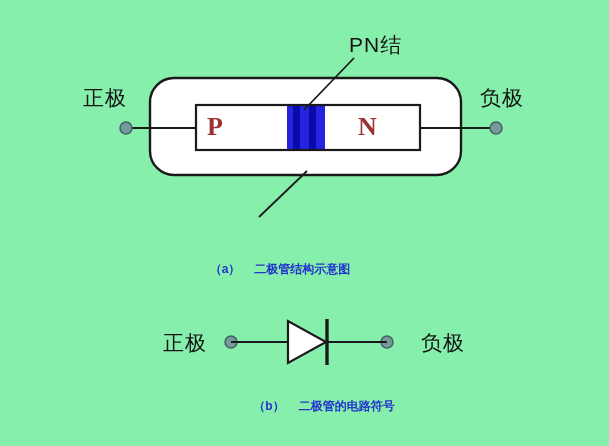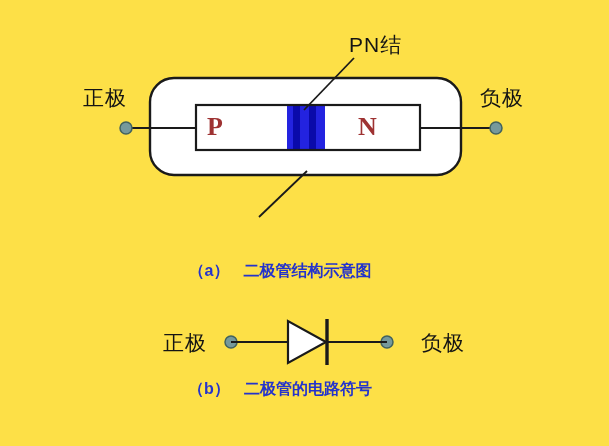--- a/index.html
+++ b/index.html
@@ -1,19 +1,19 @@
 <!DOCTYPE html>
 <html><head>
 <meta charset="utf-8">
 <style>
   html,body { margin:0; padding:0; background:#ffffff; }
   .canvas {
     position:relative;
     width:609px; height:446px;
-    background:#fde047;
+    background:#86efac;
     font-family:"Liberation Sans", sans-serif;
     overflow:hidden;
   }
   .diagram-svg { position:absolute; left:0; top:0; }
   .label {
     position:absolute;
     color:#141414;
     font-size:21px;
     letter-spacing:1px;
     white-space:nowrap;
@@ -25,21 +25,21 @@
     font-size:26px;
     color:#9e3232;
     white-space:nowrap;
   }
   .caption {
     position:absolute;
     left:0; width:560px;
     text-align:center;
     color:#2433cc;
     font-weight:bold;
-    font-size:16px;
+    font-size:12px;
     white-space:nowrap;
   }
   .caption .cap-index { margin-right:14px; }
 </style>
 </head>
 <body>
 
 <div class="canvas">
 
   <svg class="diagram-svg" width="609" height="446" viewBox="0 0 609 446">
@@ -88,17 +88,17 @@
 
 
   <div class="caption" style="top:261px;">
     <span class="cap-index">（a）</span><span>二极管结构示意图</span>
   </div>
 
   <div class="label" style="left:163px; top:329px;">正极</div>
 
   <div class="label" style="left:421px; top:329px;">负极</div>
 
-  <div class="caption" style="top:379px;">
+  <div class="caption" style="top:398px;padding-left:44px;">
     <span class="cap-index">（b）</span><span>二极管的电路符号</span>
   </div>
 
 </div>
 
 </body></html>

